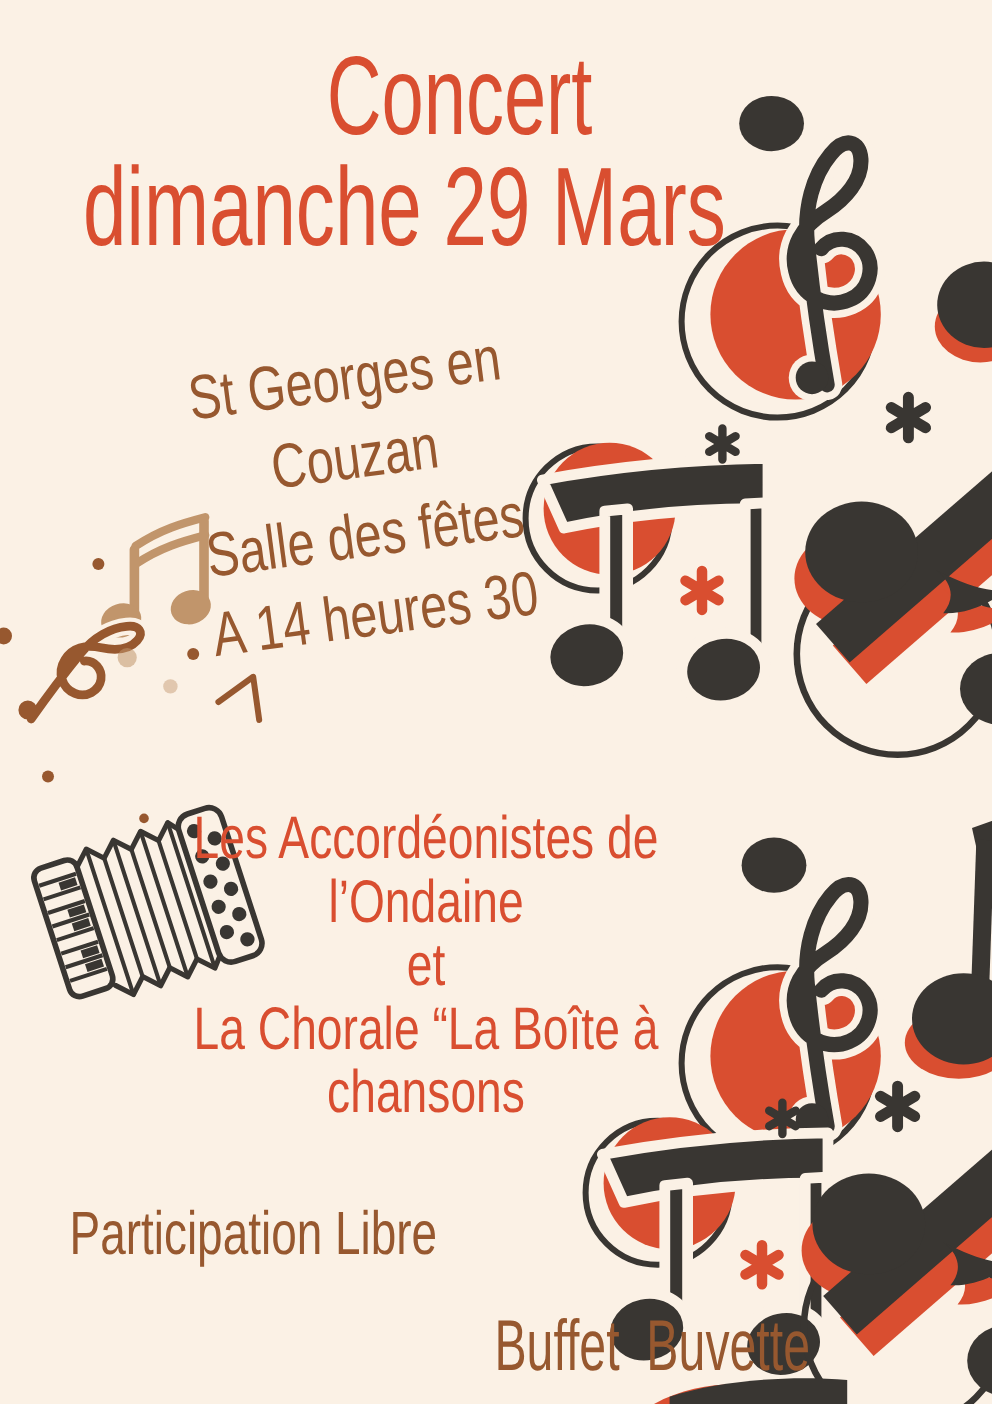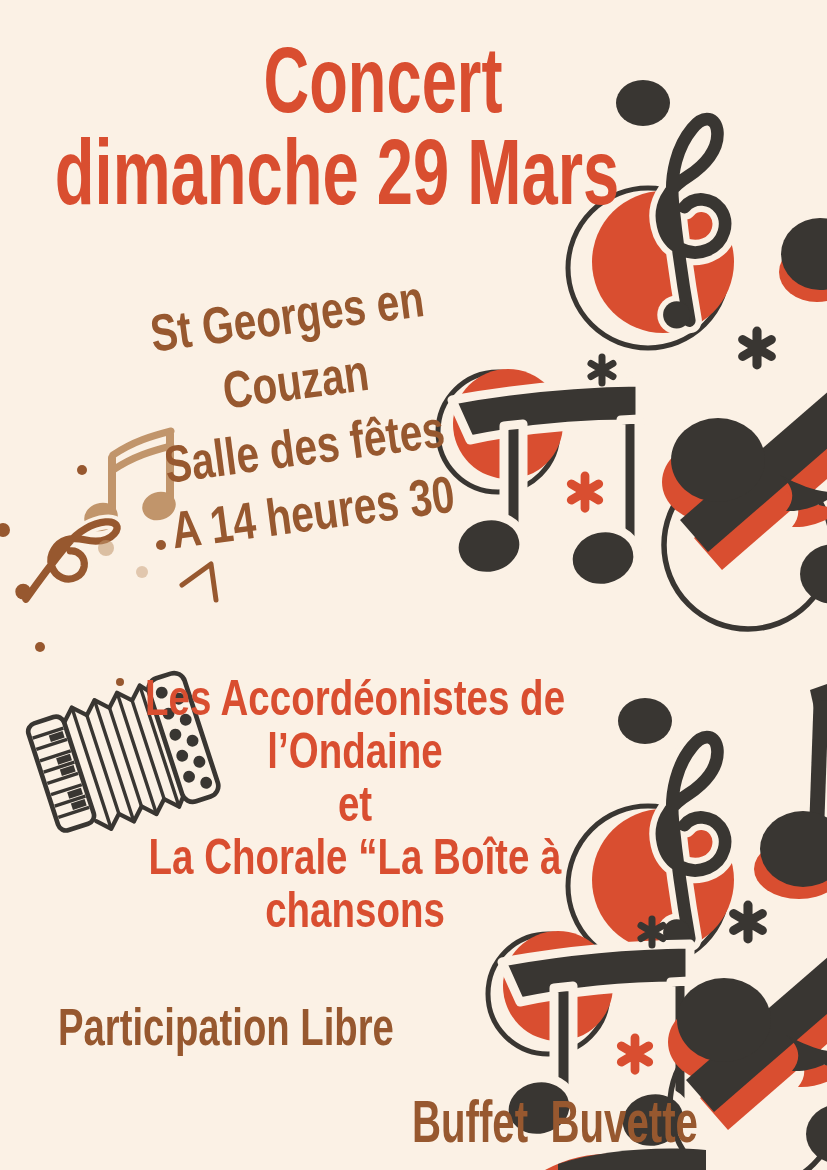--- a/index.html
+++ b/index.html
@@ -3,21 +3,21 @@
 <meta charset="utf-8">
 <style>
   html,body{margin:0;padding:0;background:#e8e4dc;}
   .poster{
     position:relative;
     width:827px;height:1170px;
     margin:0 auto;
     background:var(--bg,#fbf1e5);
     overflow:hidden;
     font-family:"Liberation Sans",sans-serif;
-    font-weight:700;
+    font-weight:400;
   }
   .decor{position:absolute;inset:0;width:827px;height:1170px;}
   .txt{position:absolute;white-space:nowrap;line-height:1;}
   .orange{color:var(--orange,#d94e30);}
   .brown{color:var(--brown,#97582f);}
   .title1{left:383px;top:34px;font-size:93px;transform:translateX(-50%) scaleX(.68);}
   .title2{left:337px;top:126px;font-size:93px;transform:translateX(-50%) scaleX(.70);}
   .venue{
     position:absolute;left:55px;top:282px;width:490px;
     transform:rotate(-7.5deg);transform-origin:center center;

